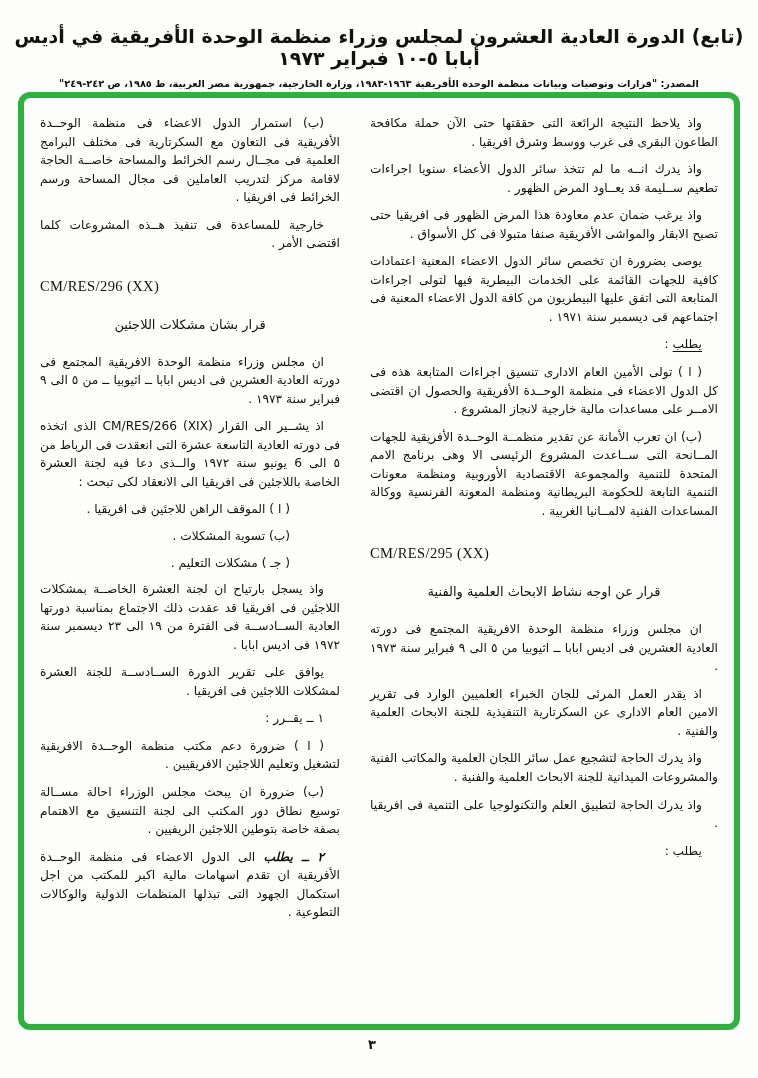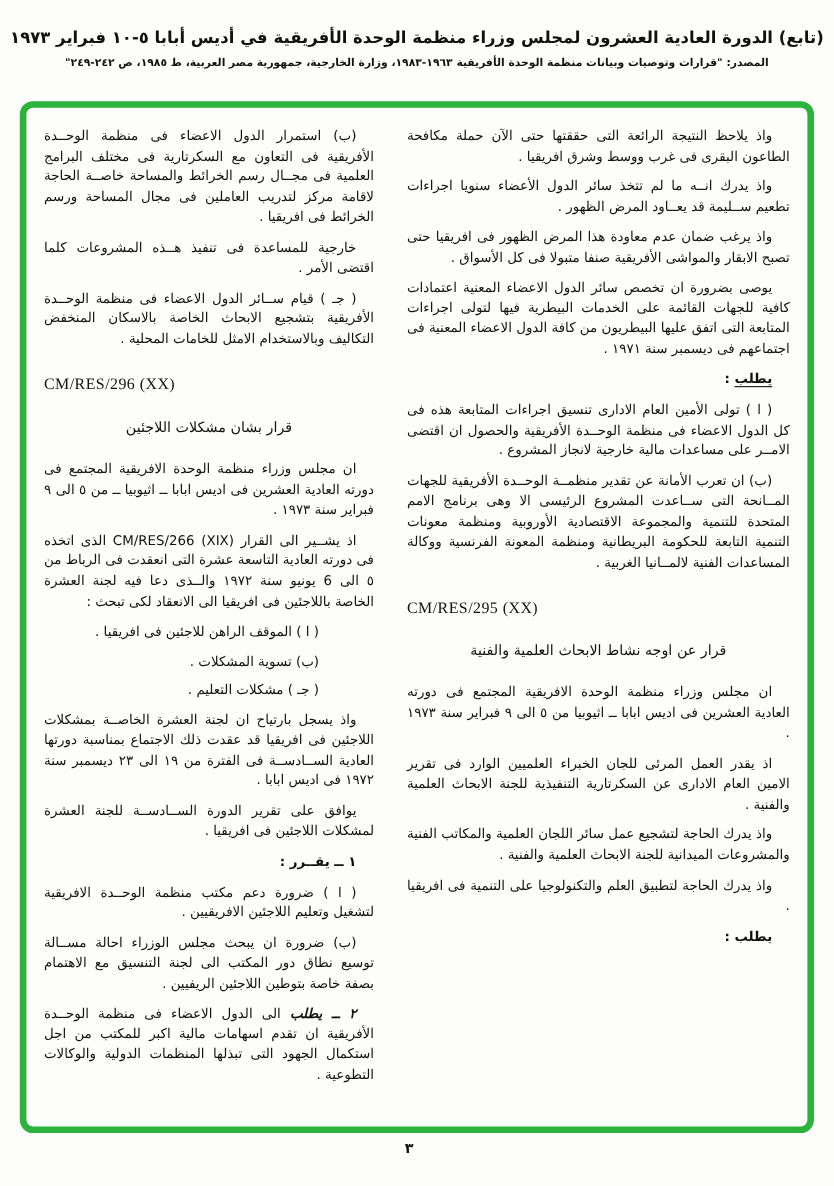--- a/index.html
+++ b/index.html
@@ -15,21 +15,21 @@
   .page {
     position: relative;
     width: 758px;
     height: 1078px;
     direction: rtl;
   }
   .hdr-title {
     padding-top: 25px;
     text-align: center;
     font-weight: 700;
-    font-size: 15px;
+    font-size: 19px;
     letter-spacing: 0.2px;
   }
   .hdr-source {
     margin-top: 9px;
     text-align: center;
     font-weight: 700;
     font-size: 9.8px;
     letter-spacing: 0.1px;
   }
   .doc-frame {
@@ -66,21 +66,21 @@
     letter-spacing: 0.4px;
     margin: 22px 0 18px !important;
   }
   .res-title {
     text-align: center;
     text-indent: 0 !important;
     font-weight: 400;
     font-size: 13px;
     margin: 0 0 18px !important;
   }
-  .bold-head { font-weight: 700; margin: 4px 0 9px !important; }
+  .bold-head { font-weight: 400; margin: 4px 0 9px !important; }
   .u { text-decoration: underline; text-underline-offset: 3px; }
   .items p { text-indent: 0; padding-right: 50px; margin-bottom: 8px; }
   .lead-bold { font-weight: 700; font-style: italic; }
   .page-number {
     position: absolute;
     top: 1037px;
     left: 0;
     width: 744px;
     text-align: center;
     font-size: 13px;
@@ -111,21 +111,20 @@
         <p>ان مجلس وزراء منظمة الوحدة الافريقية المجتمع فى دورته العادية العشرين فى اديس ابابا ــ اثيوبيا من ٥ الى ٩ فبراير سنة ١٩٧٣ .</p>
         <p>اذ يقدر العمل المرئى للجان الخبراء العلميين الوارد فى تقرير الامين العام الادارى عن السكرتارية التنفيذية للجنة الابحاث العلمية والفنية .</p>
         <p>واذ يدرك الحاجة لتشجيع عمل سائر اللجان العلمية والمكاتب الفنية والمشروعات الميدانية للجنة الابحاث العلمية والفنية .</p>
         <p>واذ يدرك الحاجة لتطبيق العلم والتكنولوجيا على التنمية فى افريقيا .</p>
         <p class="bold-head">يطلب :</p>
       </div>
 
       <div class="col col-left">
         <p>(ب) استمرار الدول الاعضاء فى منظمة الوحــدة الأفريقية فى التعاون مع السكرتارية فى مختلف البرامج العلمية فى مجــال رسم الخرائط والمساحة خاصــة الحاجة لاقامة مركز لتدريب العاملين فى مجال المساحة ورسم الخرائط فى افريقيا .</p>
         <p>خارجية للمساعدة فى تنفيذ هــذه المشروعات كلما اقتضى الأمر .</p>
-        <p>( جـ ) قيام ســائر الدول الاعضاء فى منظمة الوحــدة الأفريقية بتشجيع الابحاث الخاصة بالاسكان المنخفض التكاليف وبالاستخدام الامثل للخامات المحلية .</p>
         <p class="res-label">CM/RES/296 (XX)</p>
         <p class="res-title">قرار بشان مشكلات اللاجئين</p>
         <p>ان مجلس وزراء منظمة الوحدة الافريقية المجتمع فى دورته العادية العشرين فى اديس ابابا ــ اثيوبيا ــ من ٥ الى ٩ فبراير سنة ١٩٧٣ .</p>
         <p>اذ يشــير الى القرار CM/RES/266 (XIX) الذى اتخذه فى دورته العادية التاسعة عشرة التى انعقدت فى الرباط من ٥ الى 6 يونيو سنة ١٩٧٢ والــذى دعا فيه لجنة العشرة الخاصة باللاجئين فى افريقيا الى الانعقاد لكى تبحث :</p>
         <div class="items">
           <p>( ا ) الموقف الراهن للاجئين فى افريقيا .</p>
           <p>(ب) تسوية المشكلات .</p>
           <p>( جـ ) مشكلات التعليم .</p>
         </div>
         <p>واذ يسجل بارتياح ان لجنة العشرة الخاصــة بمشكلات اللاجئين فى افريقيا قد عقدت ذلك الاجتماع بمناسبة دورتها العادية الســادســة فى الفترة من ١٩ الى ٢٣ ديسمبر سنة ١٩٧٢ فى اديس ابابا .</p>

